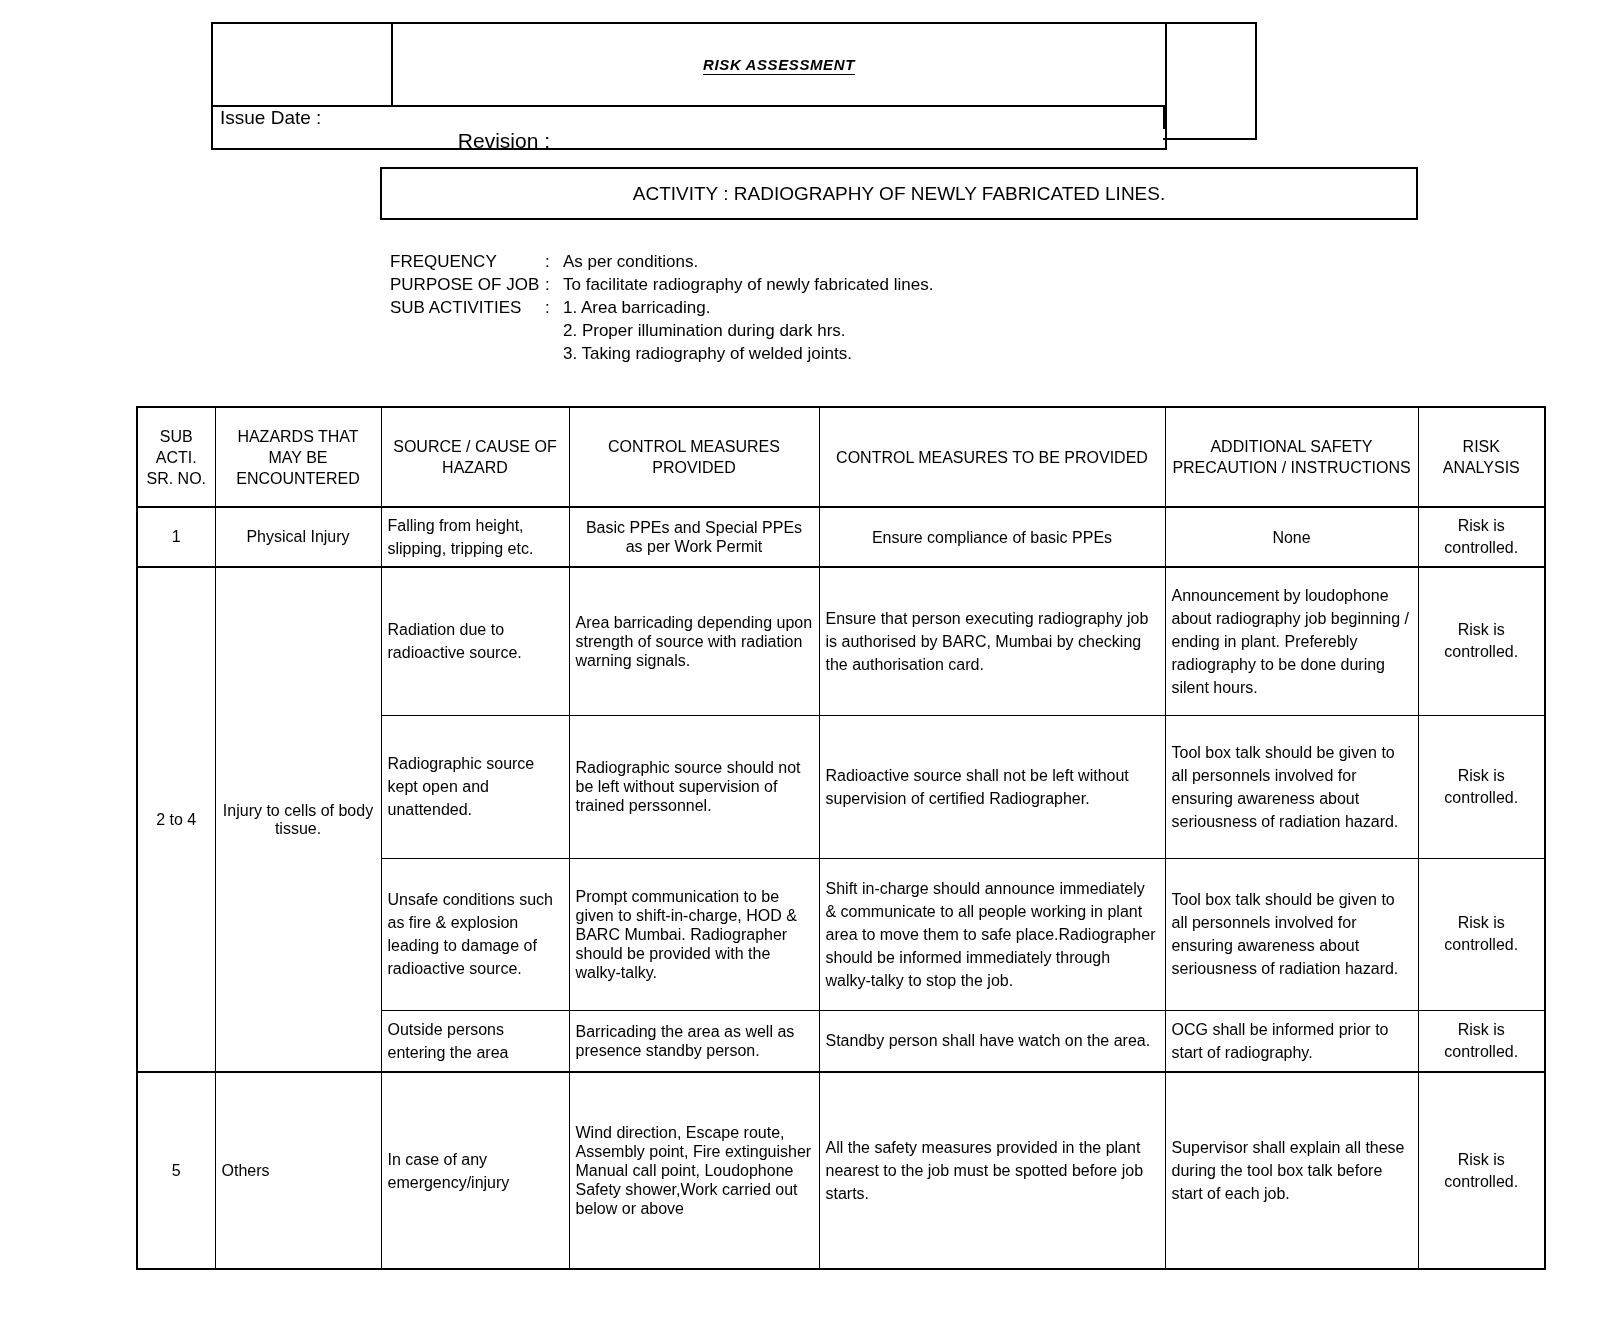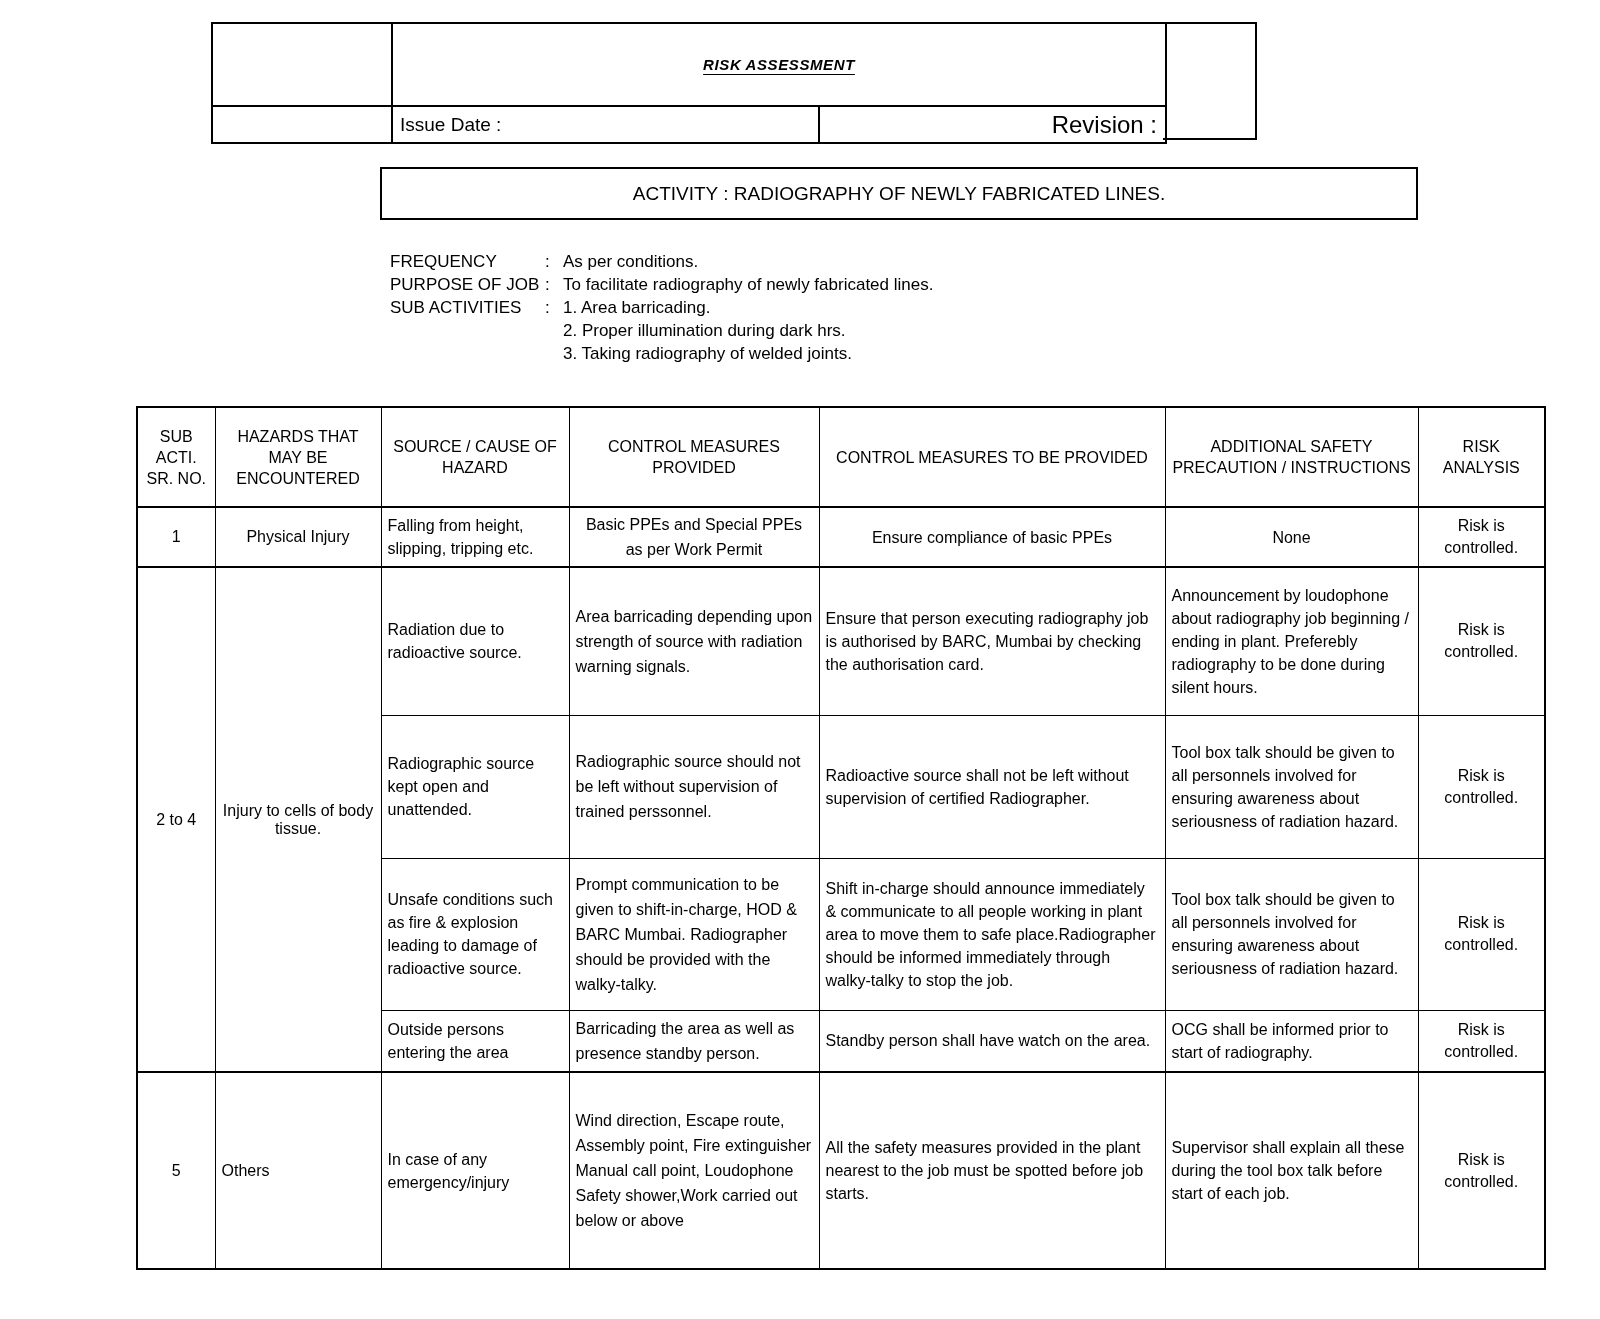--- a/index.html
+++ b/index.html
@@ -43,41 +43,42 @@
   .doc-title {
     font-size: 15px;
     font-weight: bold;
     letter-spacing: 0.6px;
     text-decoration: underline;
     text-underline-offset: 4px;
     font-style: italic;
   }
   .header-bottom {
     display: flex;
-    height: 35px;
+    height: 41px;
+    flex-direction: column;
   }
   .header-logo-cell2 {
     width: 180px;
     border-right: 2px solid #000;
   }
   .issue-cell {
     flex: 1;
     display: flex;
     align-items: center;
     padding-left: 7px;
     font-size: 19px;
     border-right: 2px solid #000;
   }
   .revision-cell {
     width: 345px;
     display: flex;
     align-items: center;
     justify-content: flex-end;
     padding-right: 8px;
-    font-size: 24px;
+    font-size: 21px;
   }
   .header-right-cell {
     position: absolute;
     left: 1163px;
     top: 22px;
     width: 94px;
     height: 118px;
     border: 2px solid #000;
     border-left: none;
   }
@@ -131,21 +132,21 @@
   thead th {
     text-align: center;
     height: 100px;
     line-height: 21px;
     font-size: 16.5px;
     border-bottom: 2px solid #000;
   }
   td.c-sr   { text-align: center; }
   td.c-haz  { text-align: center; }
   td.c-src  { text-align: left; line-height: 23px; }
-  td.c-cmp  { text-align: left; line-height: 25px; margin-left: 32px; }
+  td.c-cmp  { text-align: left; line-height: 19px; margin-left: 32px; }
   td.c-cmtb { text-align: left; line-height: 23px; }
   td.c-asp  { text-align: left; line-height: 23px; }
   td.c-risk { text-align: center; line-height: 22px; }
 
   tr.r1 td { height: 60px; }
   tr.r1 td.c-cmp, tr.r1 td.c-cmtb { text-align: center; }
   tr.r2 td { height: 148px; }
   tr.r3 td { height: 143px; }
   tr.r4 td { height: 152px; }
   tr.r5 td { height: 62px; }

